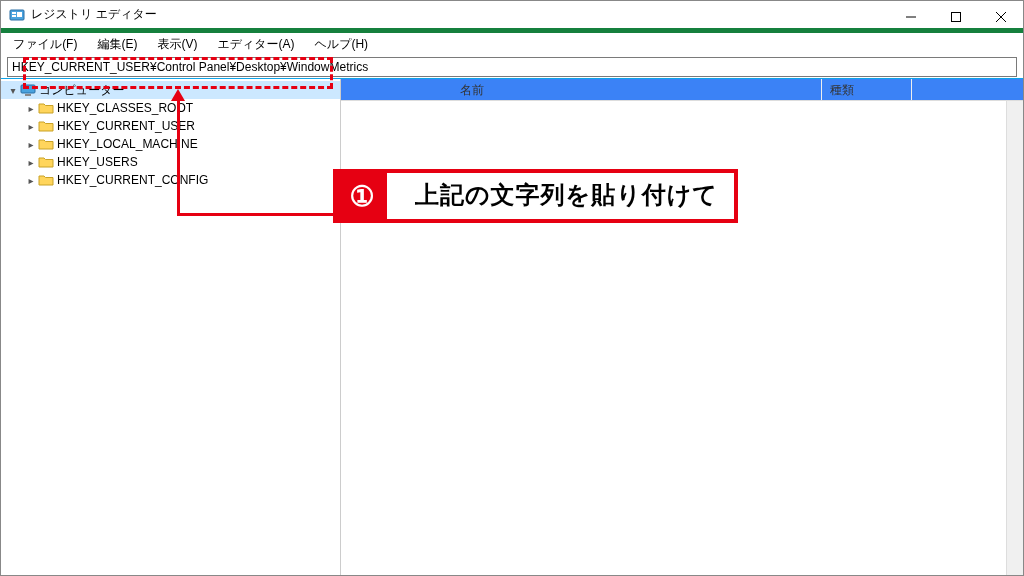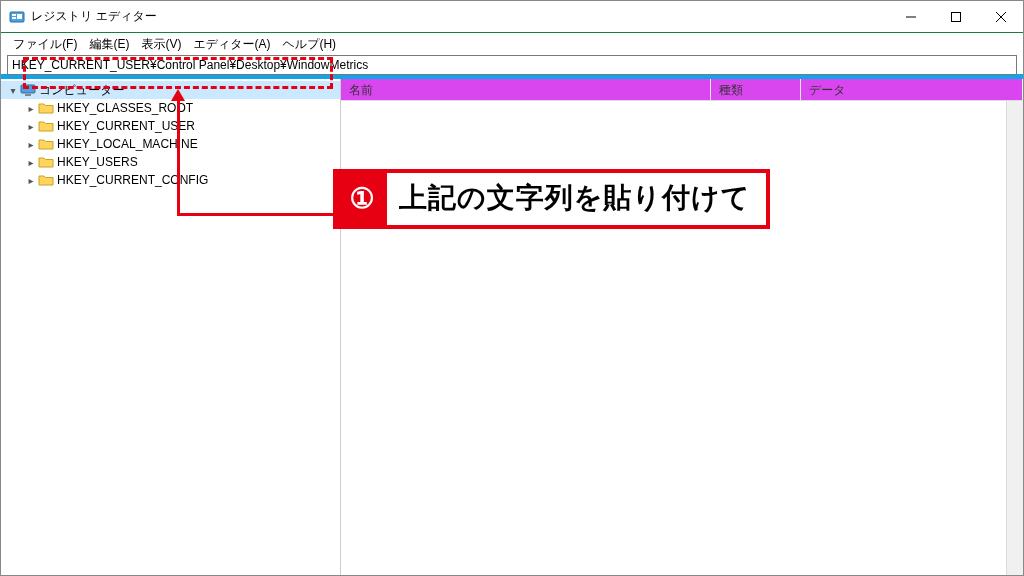--- a/index.html
+++ b/index.html
@@ -12,21 +12,21 @@
     overflow: hidden;
     position: relative;
     border: 1px solid #888;
   }
   .titlebar {
     height: 32px;
     background: #fff;
     display: flex;
     align-items: center;
     padding-left: 8px;
-    border-bottom: 1px solid #15803d;
+    border-bottom: 5px solid #15803d;
   }
   .titlebar .app-icon {
     width: 16px; height: 16px;
     margin-right: 6px;
     display: inline-flex;
     align-items: center; justify-content: center;
   }
   .titlebar .title { flex: 1; font-size: 12px; color: #000; }
   .win-controls { display: flex; height: 100%; }
   .win-btn {
@@ -36,31 +36,31 @@
   }
 
   .menubar {
     height: 22px;
     background: #fff;
     display: flex;
     align-items: center;
     padding-left: 6px;
     font-size: 12px;
     color: #000;
-    gap: 0;
+    gap: 8px;
   }
   .menubar .menu-item { padding: 2px 6px; cursor: default; }
 
   .addressbar {
     height: 24px;
     background: #fff;
     display: flex;
     align-items: center;
     padding: 2px 6px;
-    border-bottom: 5px solid #0ea5e9;
+    border-bottom: 1px solid #0ea5e9;
   }
   .addressbar input {
     flex: 1;
     border: 1px solid #7a7a7a;
     height: 20px;
     padding: 0 4px;
     font-size: 12px;
     font-family: inherit;
     background: #fff;
   }
@@ -112,21 +112,21 @@
     background: #fff;
     overflow: auto;
     position: relative;
   }
   .list-header {
     display: flex;
     height: 22px;
     border-bottom: 1px solid #ddd;
     font-size: 12px;
     color: #333;
-    background: #d946ef;
+    background: #3b82f6;
     justify-content: center;
   }
   .list-header .col {
     padding: 3px 8px;
     border-right: 1px solid #eee;
   }
   .col-name { width: 370px; }
   .col-type { width: 90px; }
   .col-data { flex: 1; }
 
@@ -155,22 +155,22 @@
     background: #e60012;
     color: #fff;
     width: 50px;
     display: flex;
     align-items: center;
     justify-content: center;
     font-size: 28px;
     font-weight: bold;
   }
   .callout .text {
-    padding: 6px 16px 8px 12px;
-    font-size: 28px;
+    padding: 6px 16px 8px 28px;
+    font-size: 24px;
     font-weight: 700;
     color: #000;
     line-height: 1.35;
     white-space: nowrap;
     letter-spacing: 1px;
   }
   .arrow-line {
     position: absolute;
     border-left: 3px solid #e60012;
     pointer-events: none;
@@ -304,21 +304,20 @@
           </span>
           <span>HKEY_CURRENT_CONFIG</span>
         </li>
       </ul>
   </div>
 
   <div class="list-panel">
     <div class="list-header">
       <div class="col col-name">名前</div>
       <div class="col col-type">種類</div>
-      <div class="col col-data">データ</div>
     </div>
     <div class="scrollbar-v"></div>
   </div>
 </div>
 
 <div class="dash-box" style="left:22px; top:56px; width:310px; height:32px;"></div>
 
 <div class="callout" style="left:332px; top:168px;">
   <div class="num">①</div>
   <div class="text">

